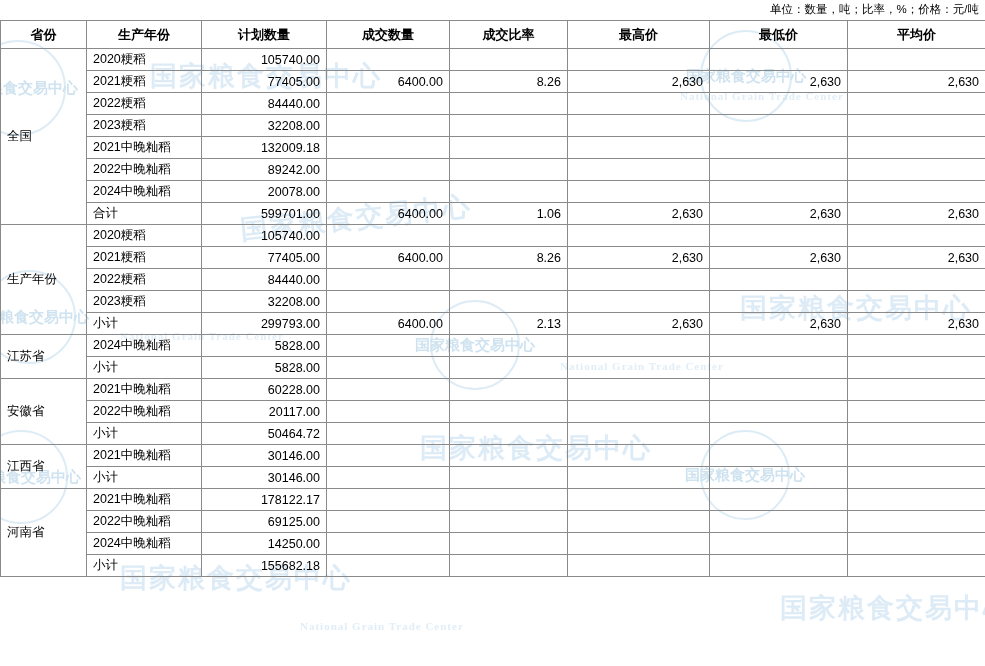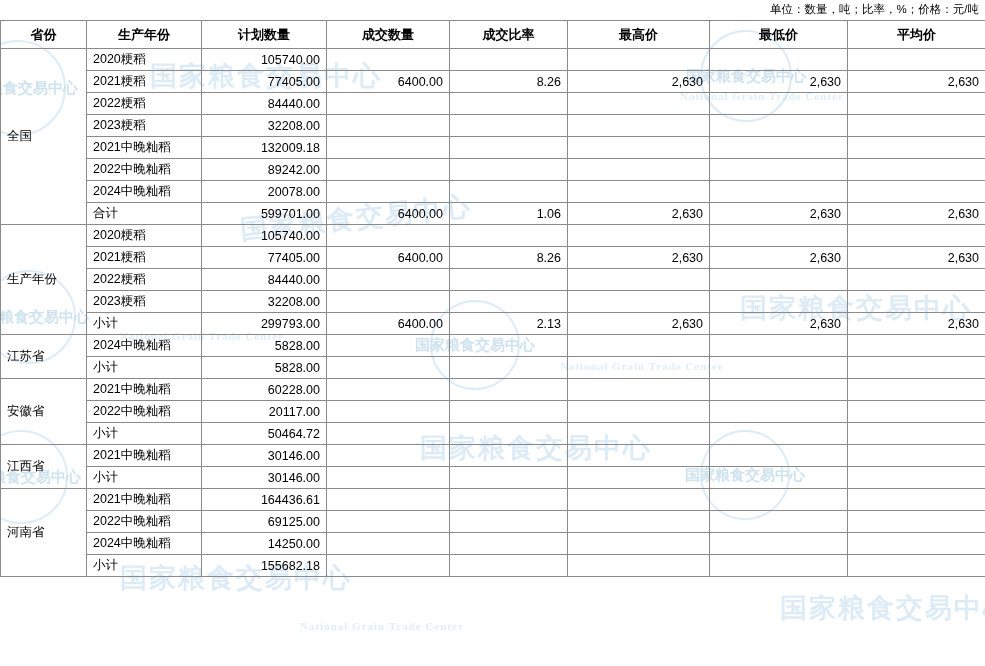--- a/index.html
+++ b/index.html
@@ -342,21 +342,21 @@
           <td class="num">30146.00</td>
           <td class="num"></td>
           <td class="num"></td>
           <td class="num"></td>
           <td class="num"></td>
           <td class="num"></td>
         </tr>
         <tr>
           <td class="prov" rowspan="4">河南省</td>
           <td class="year">2021中晚籼稻</td>
-          <td class="num">164436.61</td>
+          <td class="num">178122.17</td>
           <td class="num"></td>
           <td class="num"></td>
           <td class="num"></td>
           <td class="num"></td>
           <td class="num"></td>
         </tr>
         <tr>
           <td class="year">2022中晚籼稻</td>
           <td class="num">69125.00</td>
           <td class="num"></td>

